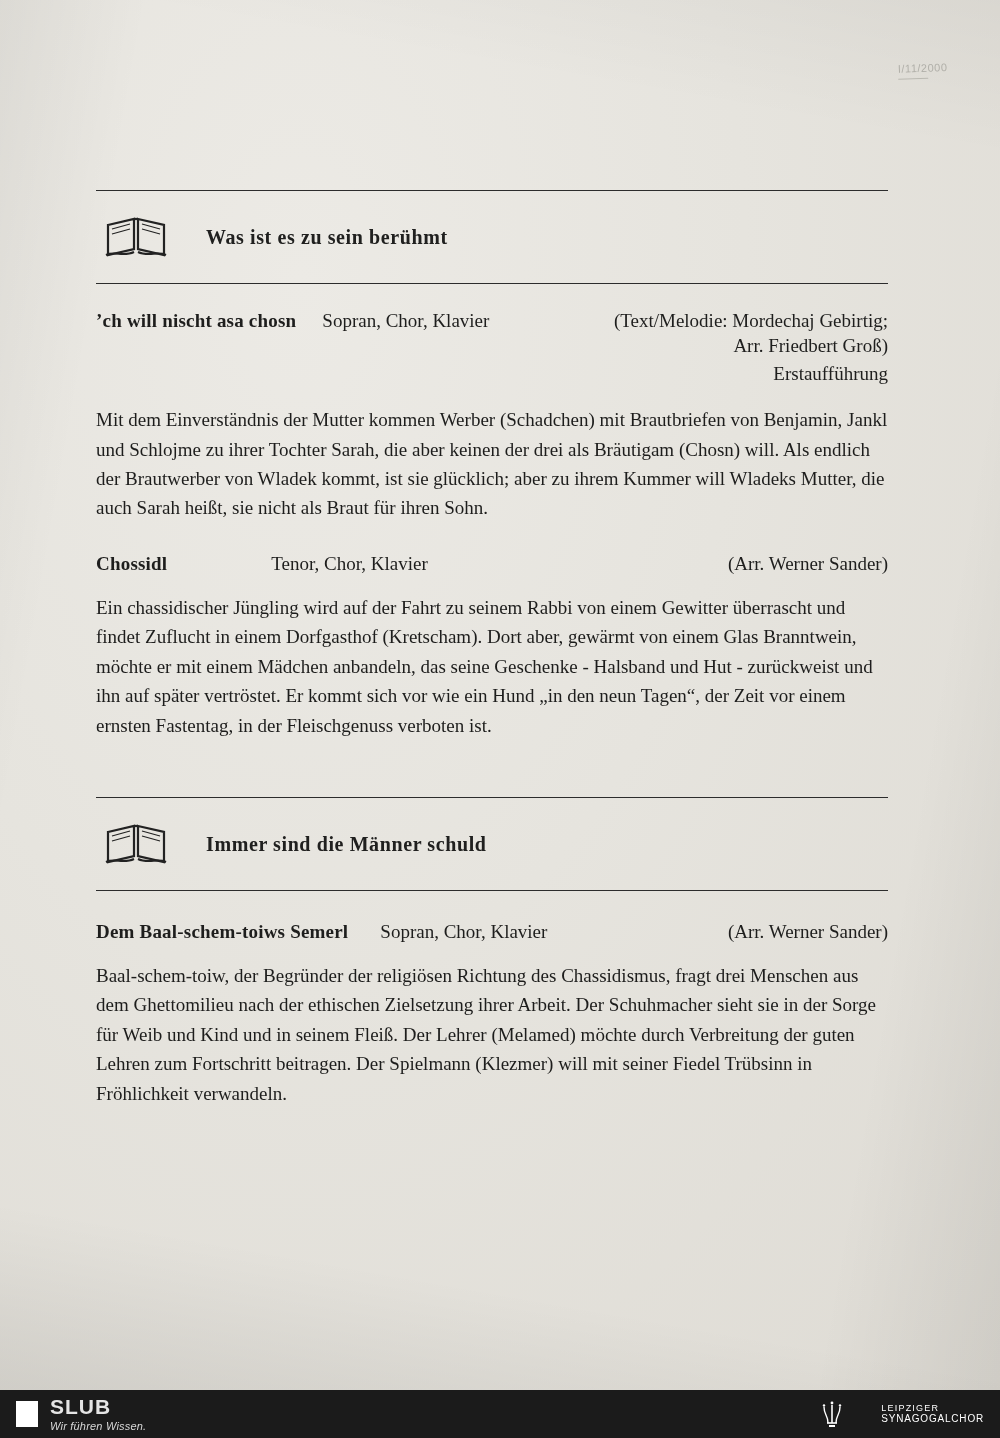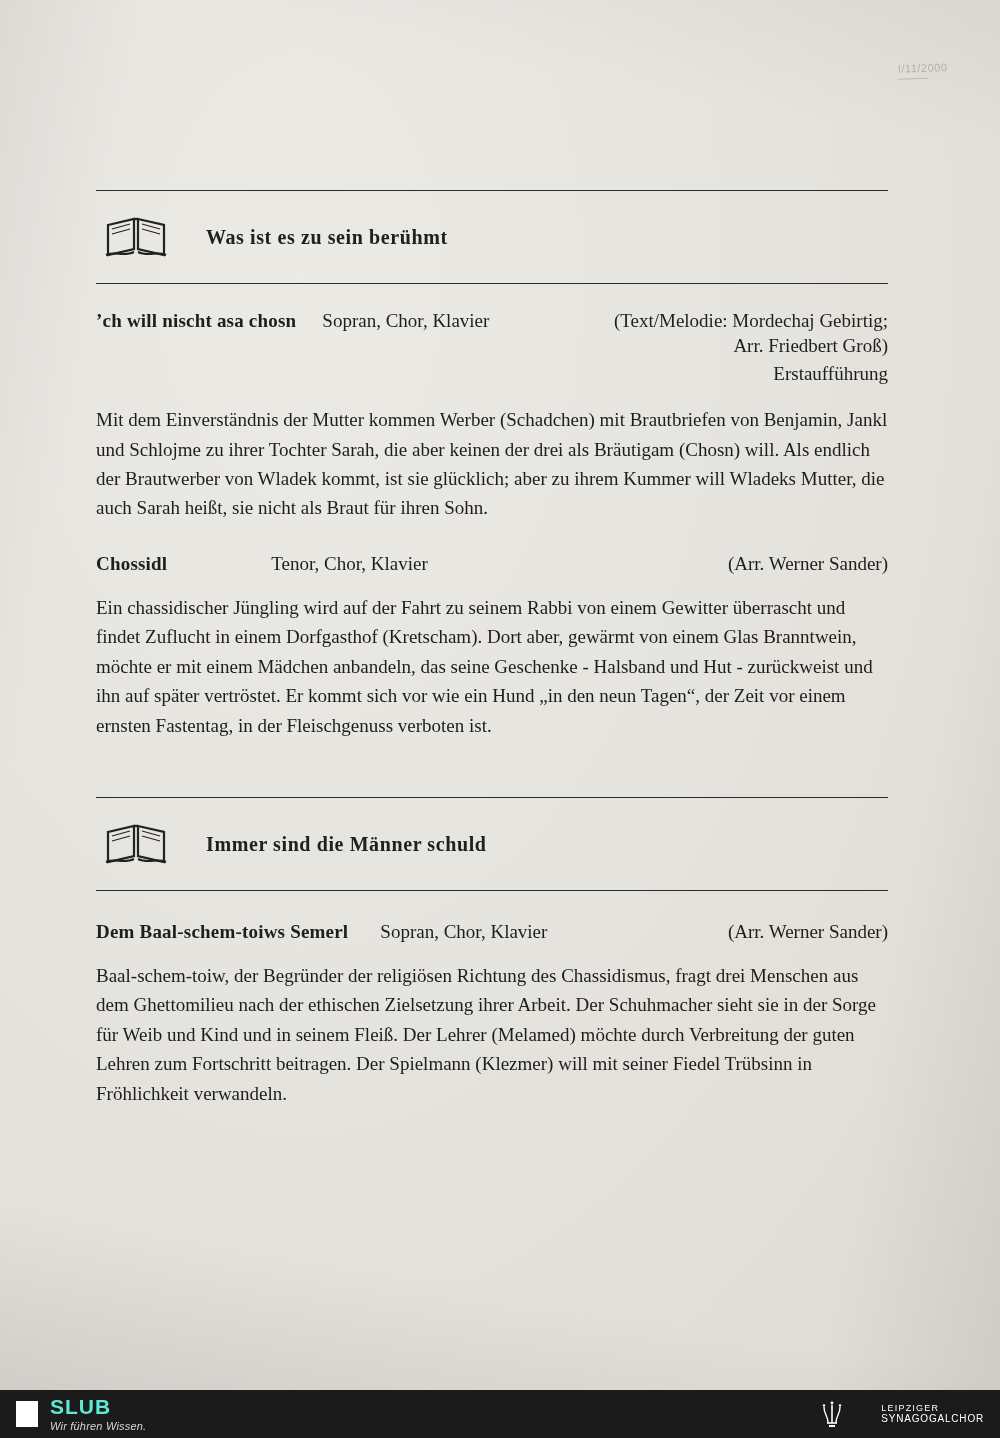--- a/index.html
+++ b/index.html
@@ -147,21 +147,21 @@
     display: flex;
     align-items: center;
   }
   .slub-mark {
     width: 22px;
     height: 26px;
     background: #ffffff;
     margin-right: 12px;
   }
   .slub-text .slub-name {
-    color: #5eead4;
+    color: #e5e5e5;
     font-family: "Liberation Sans", sans-serif;
     font-weight: bold;
     font-size: 21px;
     letter-spacing: 1px;
     line-height: 1;
   }
   .slub-text .slub-tag {
     color: #d8d8d8;
     font-family: "Liberation Sans", sans-serif;
     font-size: 11px;

